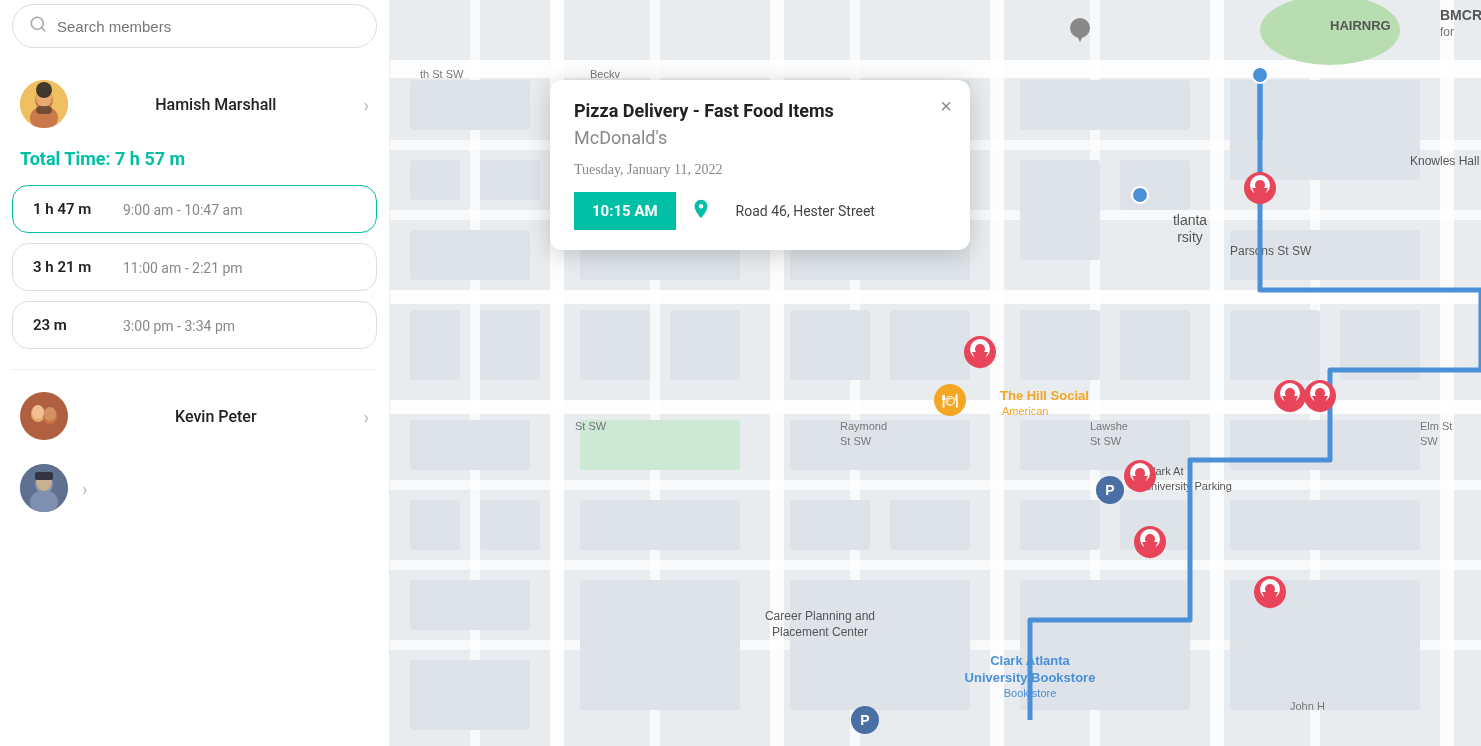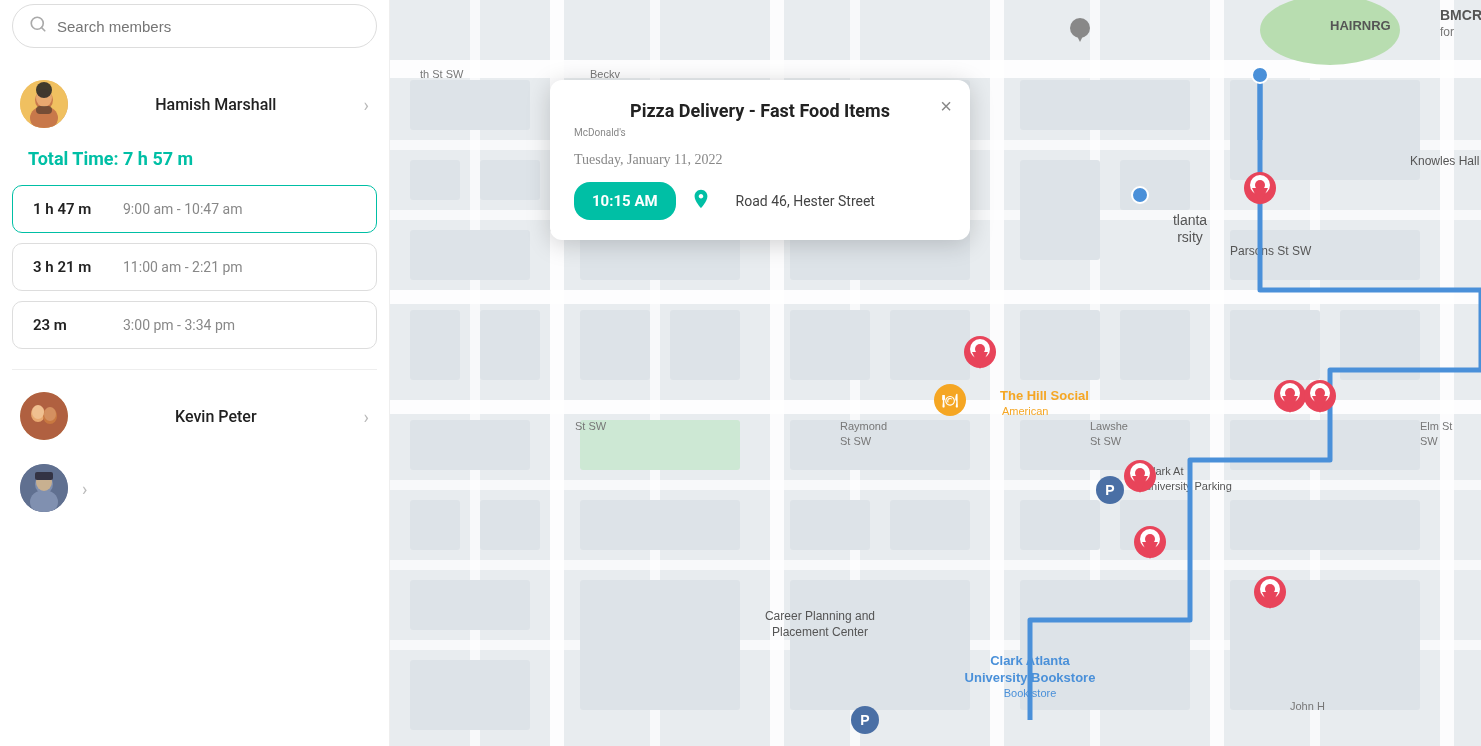--- a/index.html
+++ b/index.html
@@ -71,30 +71,29 @@
     .chevron-icon {
       color: #bbb;
       font-size: 18px;
     }
 
     .total-time {
       color: #00bfa5;
       font-size: 18px;
       font-weight: 700;
       padding: 8px 8px 16px 8px;
-      margin-left: 8px;
     }
 
     .time-block {
       border: 1.5px solid #ddd;
-      border-radius: 10px;
+      border-radius: 16px;
       padding: 14px 20px;
       margin-bottom: 10px;
       display: flex;
-      align-items: center;
+      align-items: flex-end;
       gap: 20px;
       cursor: pointer;
     }
     .time-block.active {
       border-color: #00bfa5;
     }
     .time-block-duration {
       font-size: 15px;
       font-weight: 600;
       color: #222;
@@ -138,44 +137,43 @@
       box-shadow: 0 4px 24px rgba(0,0,0,0.18);
       padding: 20px 24px;
       width: 420px;
       z-index: 10;
     }
     .popup-title {
       font-size: 18px;
       font-weight: 700;
       color: #222;
       margin-bottom: 6px;
-      text-align: center;
     }
     .popup-subtitle {
-      font-size: 10px;
+      font-size: 18px;
       color: #888;
       margin-bottom: 14px;
     }
     .popup-date {
       font-size: 14px;
       color: #888;
       margin-bottom: 14px;
       font-family: Liberation Serif, serif;
     }
     .popup-row {
       display: flex;
       align-items: center;
       gap: 14px;
     }
     .popup-time-badge {
       background: #00bfa5;
       color: #fff;
       font-size: 15px;
       font-weight: 700;
-      border-radius: 16px;
+      border-radius: 0;
       padding: 10px 18px;
     }
     .popup-location {
       display: flex;
       align-items: center;
       gap: 24px;
       font-size: 14px;
       color: #444;
     }
     .popup-loc-icon {

